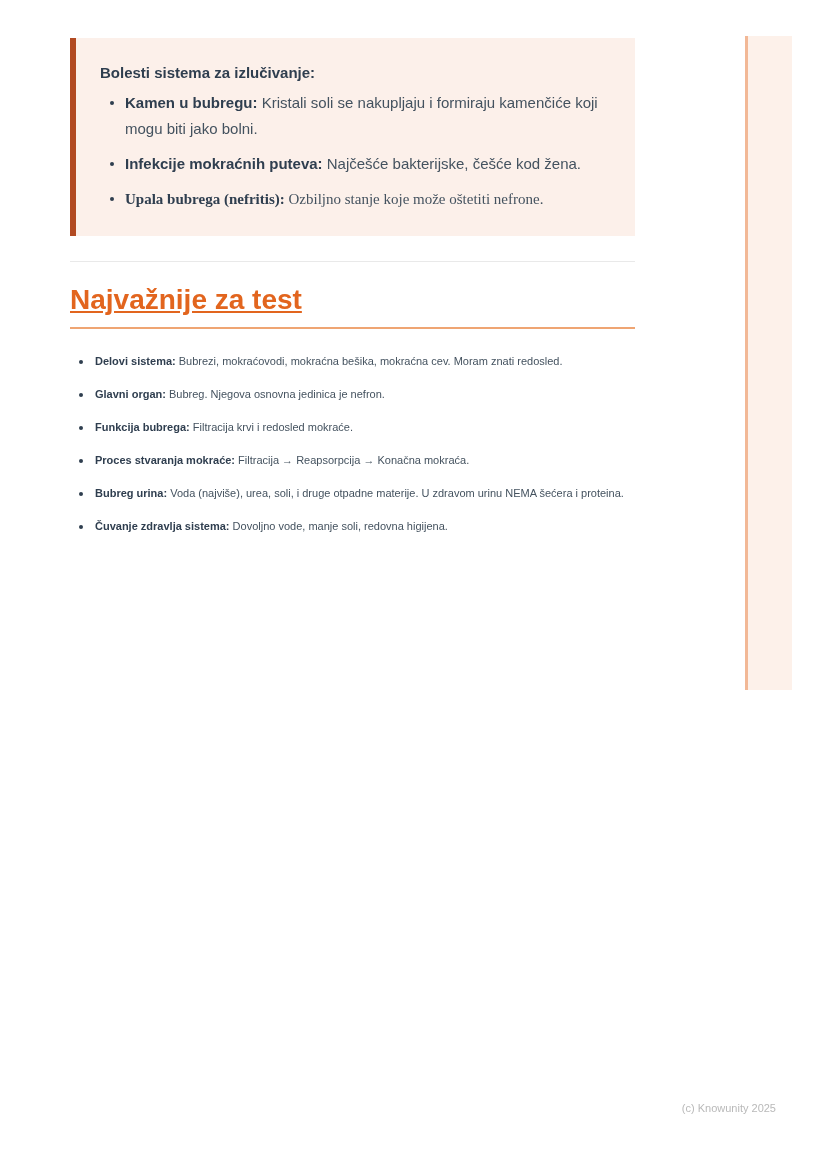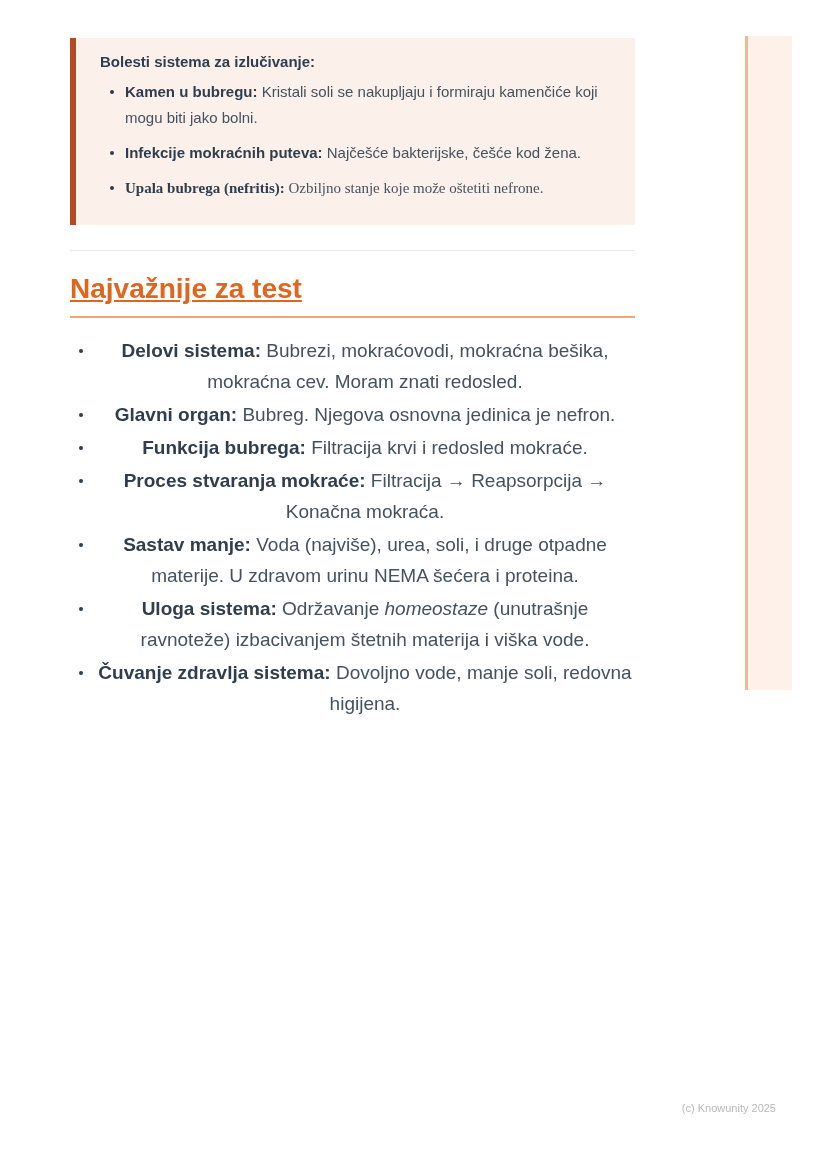--- a/index.html
+++ b/index.html
@@ -26,21 +26,21 @@
   .content{
     position:absolute;
     left:70px;top:0;
     width:565px;
   }
   
   .callout{
     margin-top:38px;
     background:var(--callout-bg);
     border-left:6px solid var(--accent-rust);
-    padding:11px 20px 18px 24px;
+    padding:22px 20px 18px 24px;
     box-sizing:border-box;
   }
   .callout-title{
     font-weight:bold;
     font-size:15px;
     line-height:26px;
     color:var(--text-dark);
     margin:0 0 4px 0;
   }
   ul{list-style:none;margin:0;padding:0;}
@@ -78,24 +78,23 @@
   .heading-underline{
     margin-top:11px;
     height:2px;
     background:var(--underline-orange);
   }
   
   .keypoints{margin-top:17px;}
   .keypoints li{
     position:relative;
     padding-left:25px;
-    font-size:19px;
+    font-size:11px;
     line-height:31px;
     margin-bottom:2px;
-    text-align:center;
   }
   .keypoints li::before{
     content:"";
     position:absolute;
     left:9px;top:14px;
     width:4px;height:4px;
     border-radius:50%;
     background:var(--text-dark);
   }
   i{font-style:italic;}
@@ -156,28 +155,22 @@
       </li>
       <li>
         <b>Funkcija bubrega:</b>
         <span>Filtracija krvi i redosled mokraće.</span>
       </li>
       <li>
         <b>Proces stvaranja mokraće:</b>
         <span>Filtracija → Reapsorpcija → Konačna mokraća.</span>
       </li>
       <li>
-        <b>Sastav manje:</b>
+        <b>Bubreg urina:</b>
         <span>Voda (najviše), urea, soli, i druge otpadne materije. U zdravom urinu NEMA šećera i proteina.</span>
-      </li>
-      <li>
-        <b>Uloga sistema:</b>
-        <span>Održavanje</span>
-        <i>homeostaze</i>
-        <span>(unutrašnje ravnoteže) izbacivanjem štetnih materija i viška vode.</span>
       </li>
       <li>
         <b>Čuvanje zdravlja sistema:</b>
         <span>Dovoljno vode, manje soli, redovna higijena.</span>
       </li>
     </ul>
 
   </div>
 
   <div class="next-page-edge"></div>

